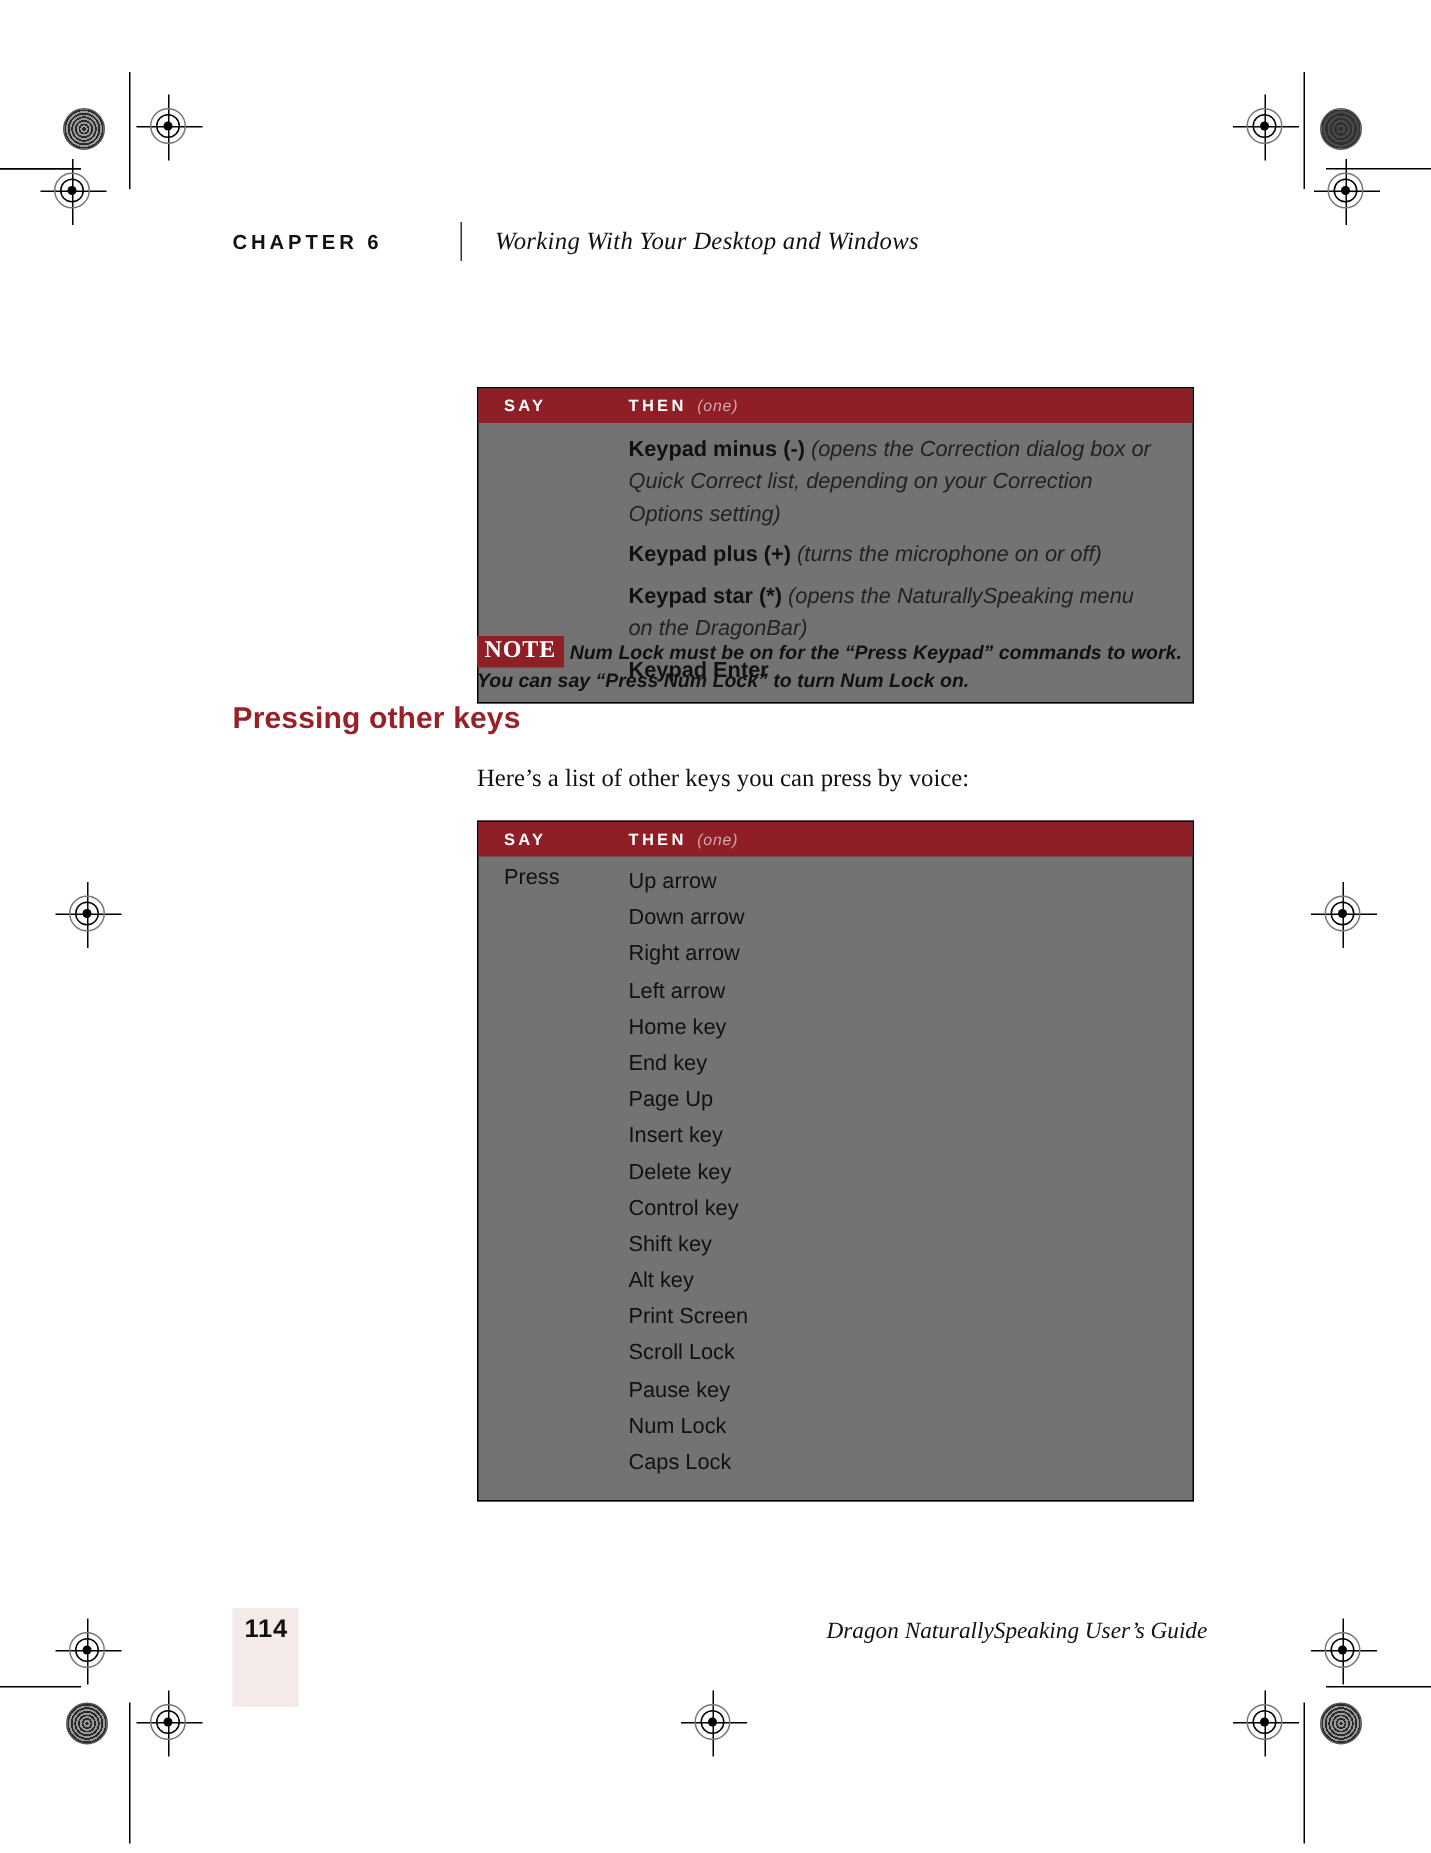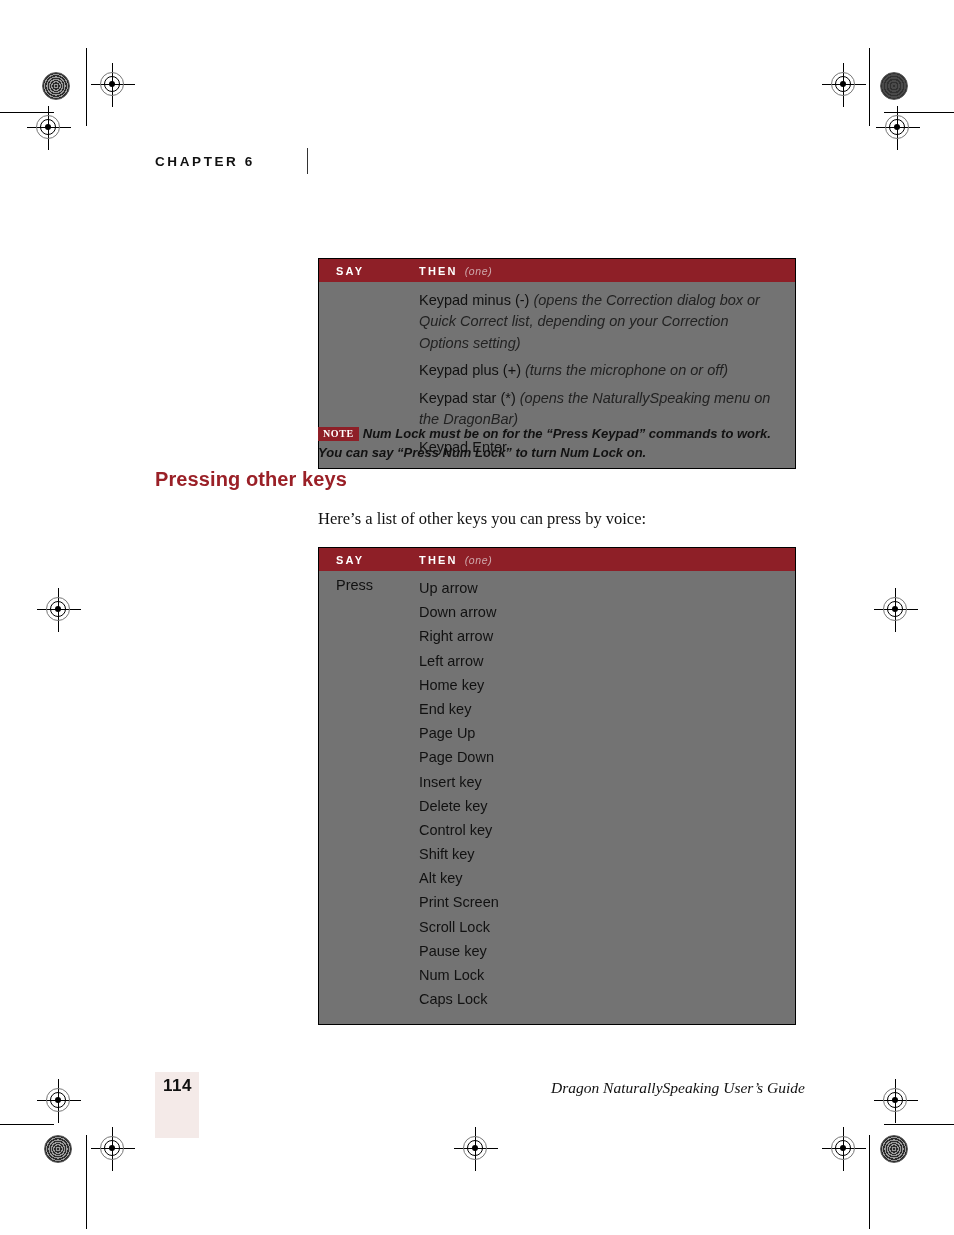--- a/index.html
+++ b/index.html
@@ -170,41 +170,41 @@
     font-family: "Liberation Sans", sans-serif;
   }
   .cell-then {
     flex: 1;
     padding-right: 22px;
     font-size: 14.5px;
     color: #111;
     line-height: 1.48;
     font-family: "Liberation Sans", sans-serif;
   }
-  .cell-then b { font-weight: normal; }
+  .cell-then b { font-weight: bold; }
   .cell-then i { font-style: italic; color: #222; }
 
   .keylist .trow { margin-bottom: 1px; justify-content: space-between; }
   .keylist .cell-then { line-height: 1.60; }
 
   
   .note-block {
     position: absolute;
     left: 318px;
     top: 424px;
     width: 480px;
     font-family: "Liberation Serif", serif;
   }
   .note-badge {
     display: inline-block;
     background: #8e1f27;
     color: #fff;
     font-family: "Liberation Serif", serif;
     font-weight: bold;
-    font-size: 10px;
+    font-size: 16px;
     letter-spacing: 0.6px;
     padding: 1px 5px 2px 5px;
     vertical-align: 1px;
     margin-right: 4px;
   }
   .note-text {
     font-family: "Liberation Sans", sans-serif;
     font-style: italic;
     font-weight: bold;
     font-size: 13px;
@@ -361,20 +361,21 @@
       <div class="ring"></div>
       <div class="dot"></div>
   </div>
 </div>
 
 <div class="page-content">
 
   <div class="running-head">
     <div class="chapter-label">CHAPTER 6</div>
     <div class="head-rule"></div>
+    <div class="chapter-title">Working With Your Desktop and Windows</div>
   </div>
 
   <div class="say-table" style="left:318px; top:258px;">
     <div class="thead">
       <div class="th-say">SAY</div>
       <div class="th-then">
         <span>THEN</span><span class="one">(one)</span>
       </div>
     </div>
     <div class="tbody">
@@ -435,24 +436,20 @@
       <div class="trow">
         <div class="cell-say"></div>
         <div class="cell-then">End key</div>
       </div>
       <div class="trow">
         <div class="cell-say"></div>
         <div class="cell-then">Page Up</div>
       </div>
       <div class="trow">
         <div class="cell-say"></div>
-        <div class="cell-then">Page Down</div>
-      </div>
-      <div class="trow">
-        <div class="cell-say"></div>
         <div class="cell-then">Insert key</div>
       </div>
       <div class="trow">
         <div class="cell-say"></div>
         <div class="cell-then">Delete key</div>
       </div>
       <div class="trow">
         <div class="cell-say"></div>
         <div class="cell-then">Control key</div>
       </div>

